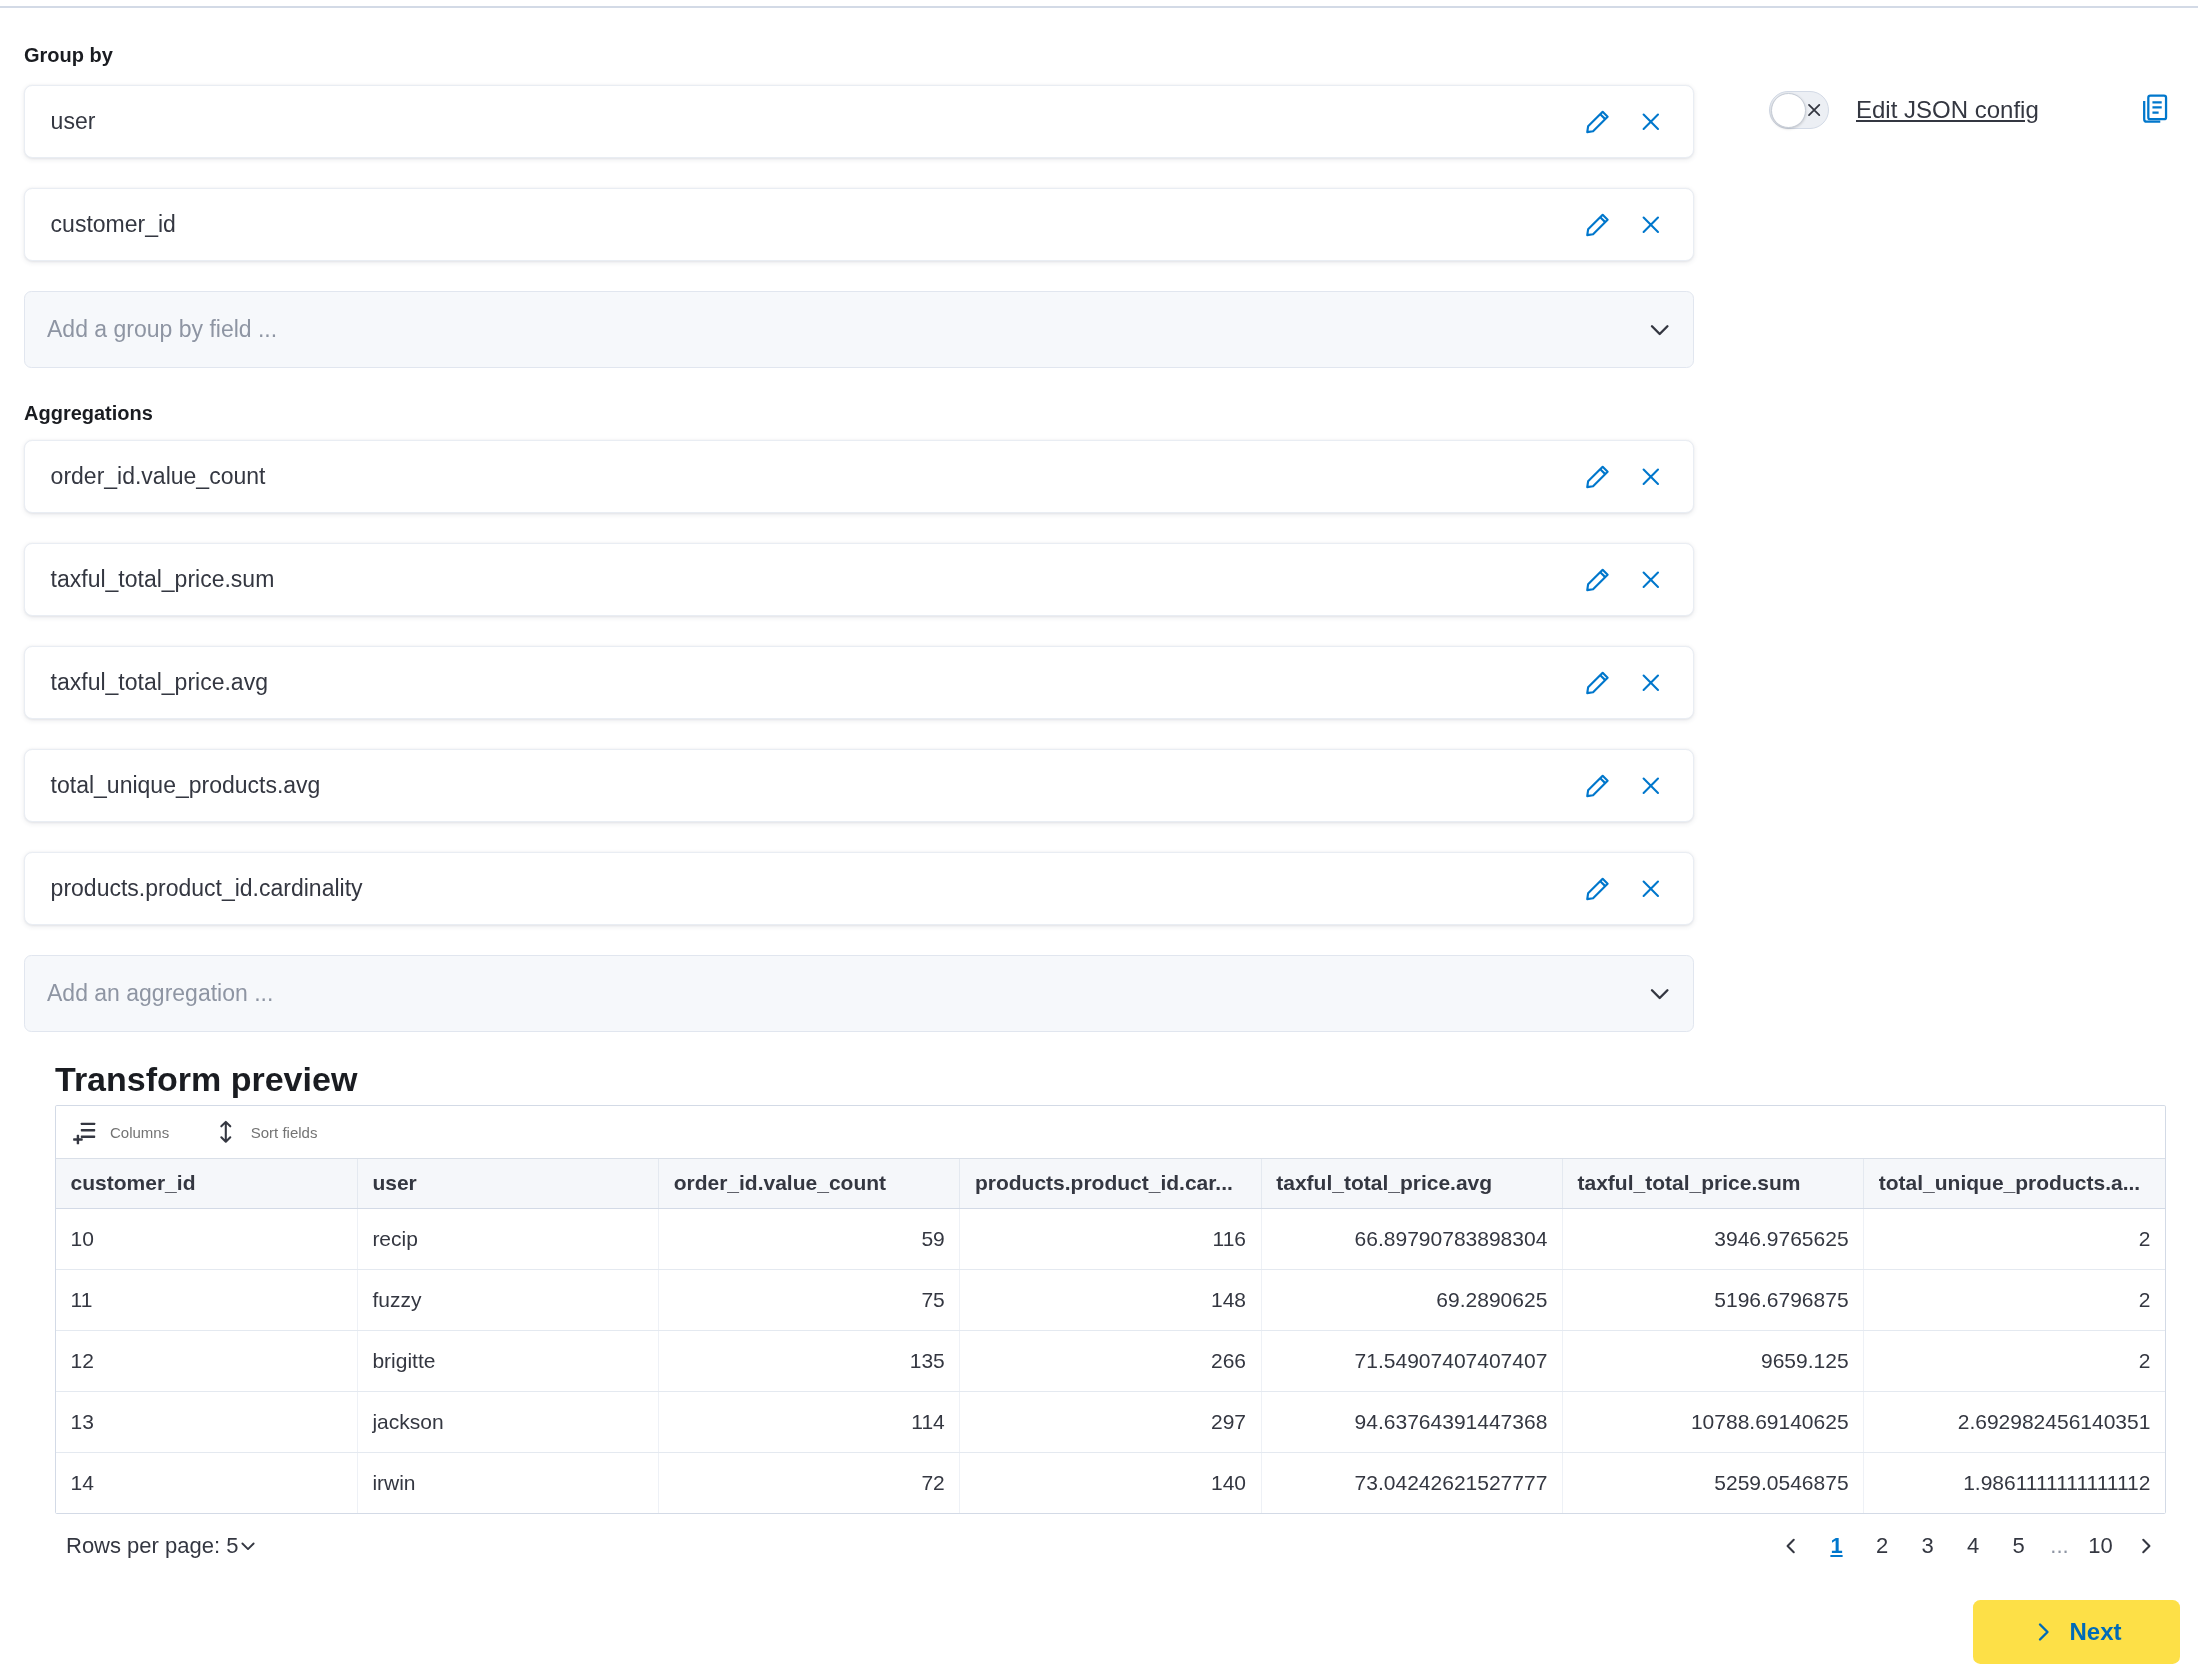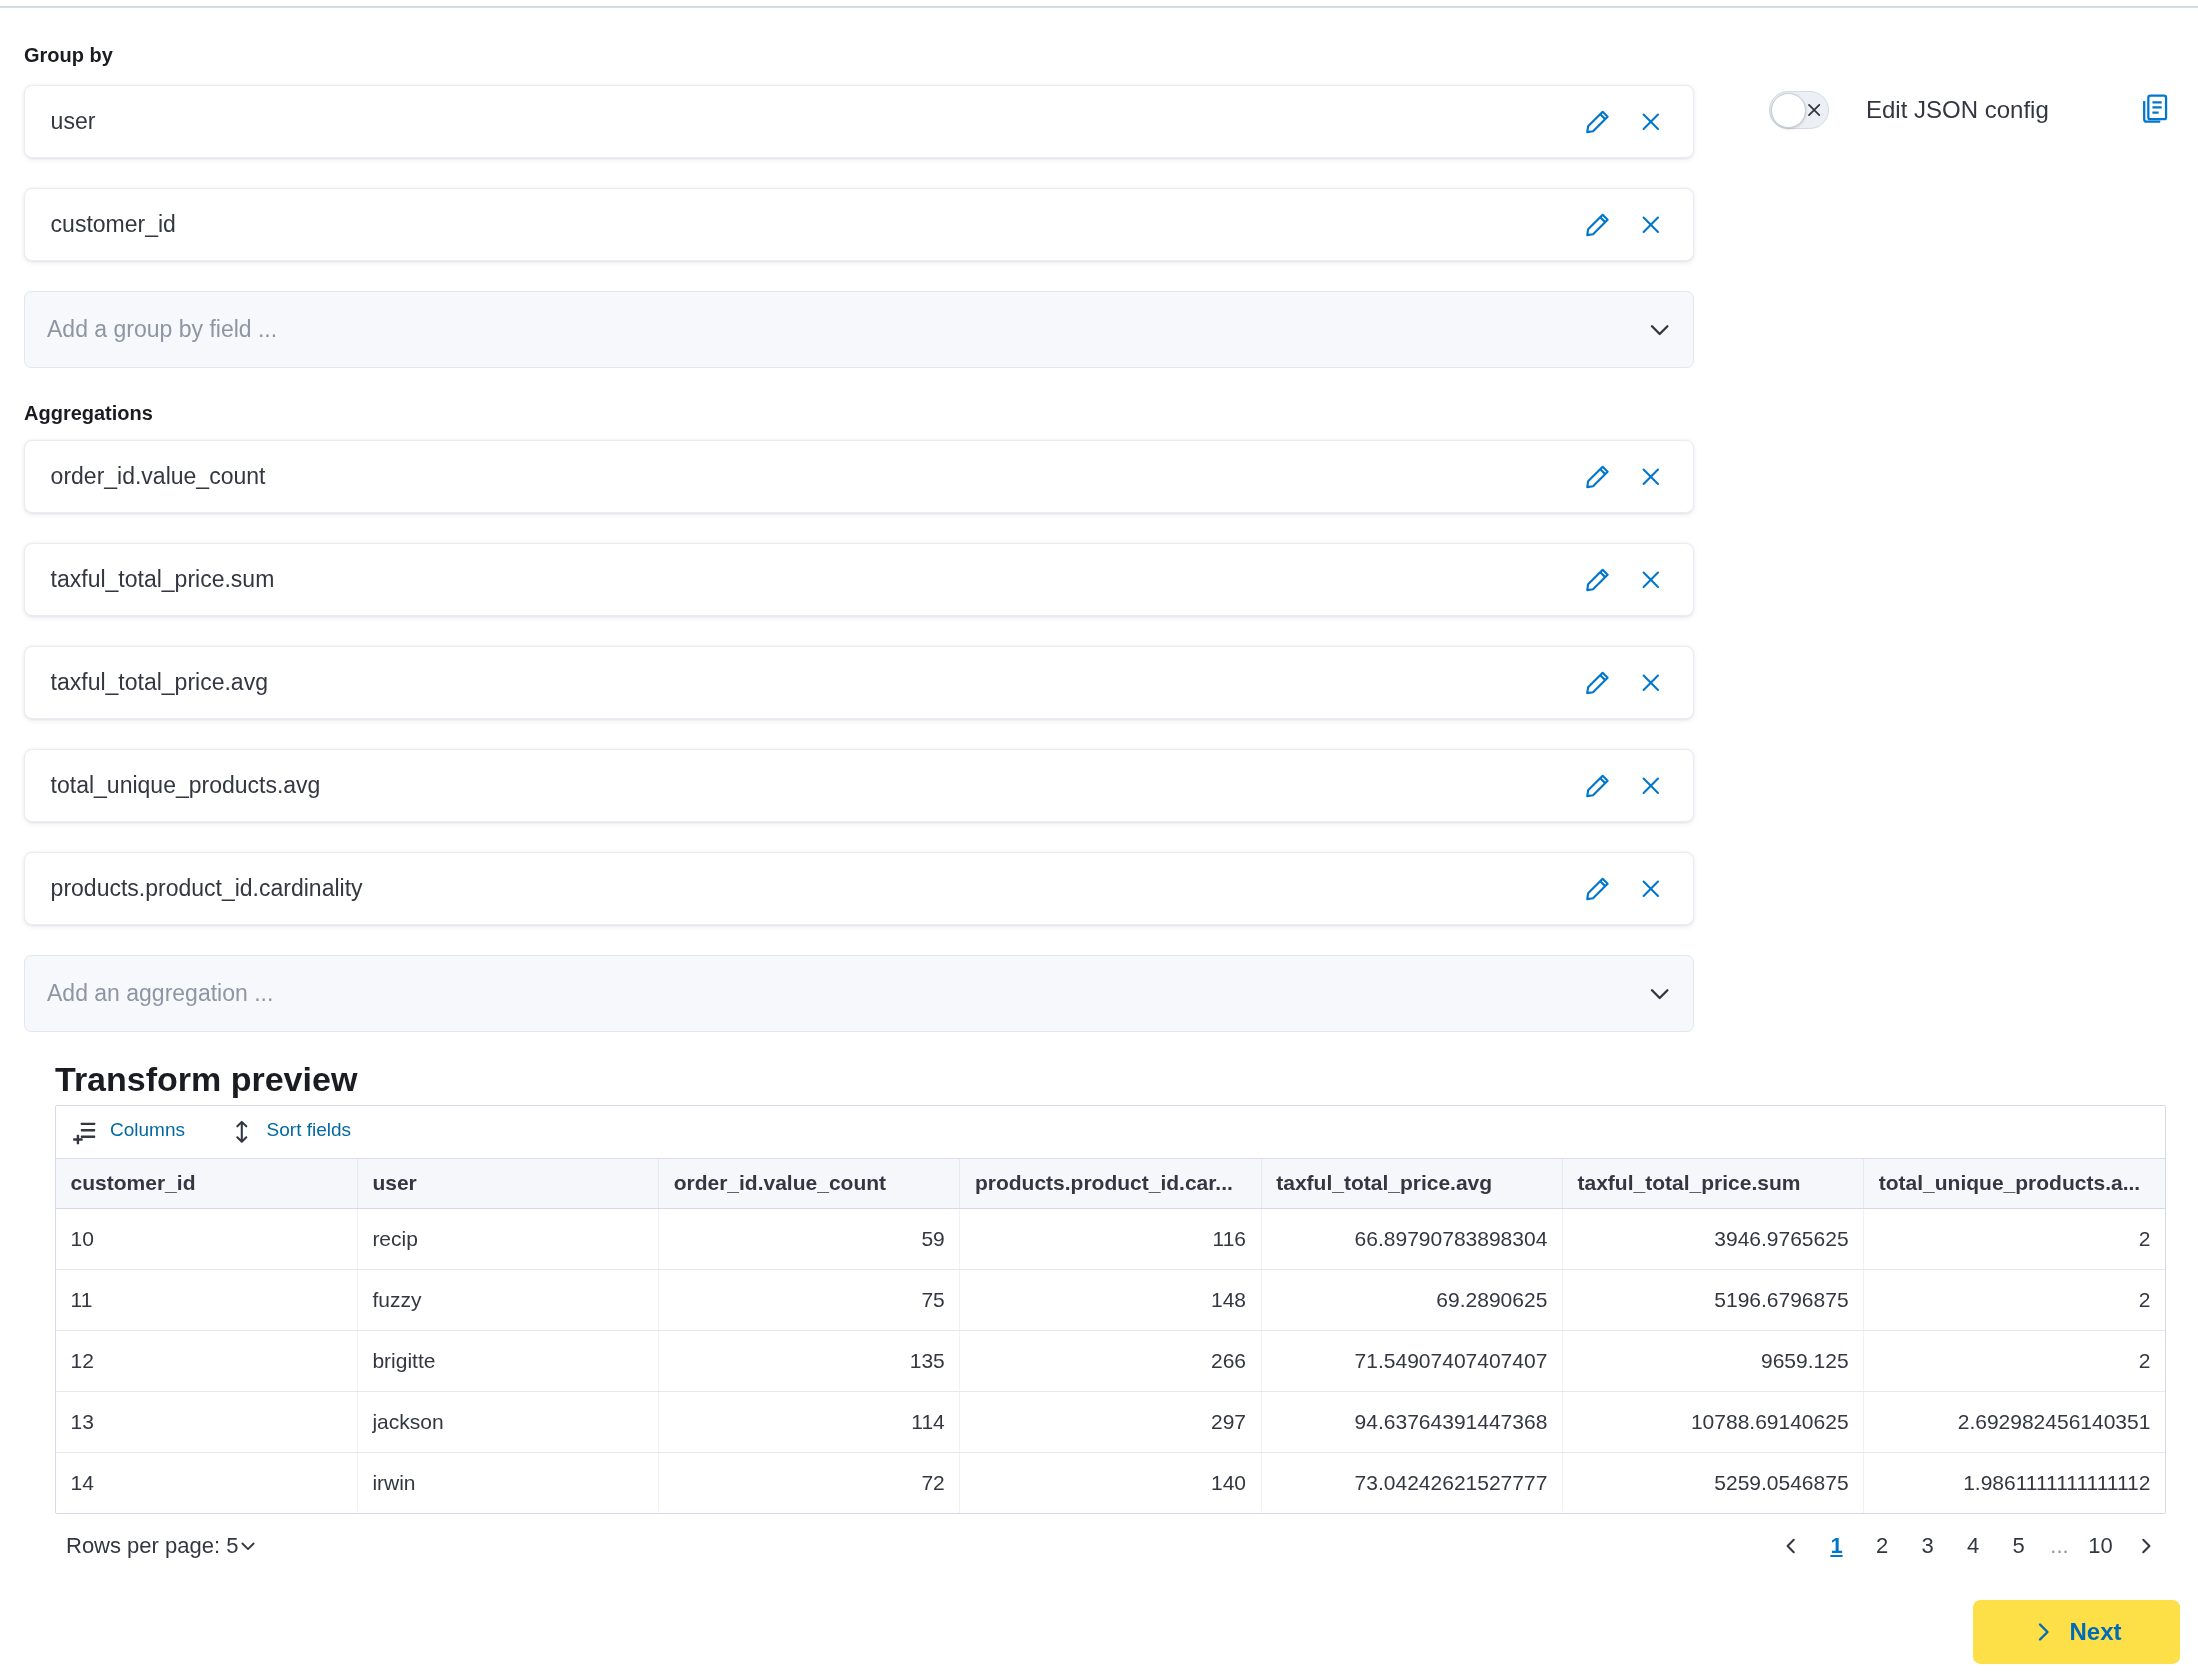--- a/index.html
+++ b/index.html
@@ -64,43 +64,43 @@
   }
   .switch-thumb {
     position: absolute; left: 0.9px; top: 0.9px; width: 35px; height: 35px;
     border-radius: 50%; background: #ffffff; border: 0.9px solid #c6ccd6;
     box-shadow: 0 0.9px 2.7px rgba(0,0,0,0.18);
   }
   .switch-x {
     position: absolute; right: 4.6px; top: 50%; transform: translateY(-50%);
     color: #343741; display: flex;
   }
-  .json-label { margin-left: 37px; font-size: 24px; color: #343741; }
+  .json-label { margin-left: 27px; font-size: 24px; color: #343741; text-decoration: underline; }
   .copy-btn {
     background: none; border: none; padding: 0; cursor: pointer;
     color: #0077cc; margin-left: auto; display: flex; align-items: center;
   }
 
   .preview-title {
     margin: 31px 0 9.1px 55px;
     font-size: 34px; font-weight: 700; color: #1a1c21; line-height: 33px;
   }
 
   .grid {
     margin-left: 55px; width: 2111px;
     border: 0.9px solid #d3dae6; border-radius: 1.8px;
     background: #fff;
   }
   .grid-toolbar {
     height: 53px; display: flex; align-items: center; gap: 44px;
     padding: 0 16.4px; border-bottom: 0.9px solid #d9dfe8;
   }
   .toolbar-btn {
-    display: flex; gap: 12px;
-    font-size: 19px; color: #0369a1; background: none; border: none;
+    display: flex; align-items: center; gap: 12px;
+    font-size: 15px; color: #737373; background: none; border: none;
     font-family: inherit; cursor: pointer; padding: 0;
   }
   .toolbar-btn .t-icon { color: #343741; display: flex; }
 
   table.preview-table {
     width: 100%; border-collapse: collapse; table-layout: fixed;
     font-size: 21px; color: #343741;
   }
   .preview-table th {
     background: #f5f7fa; font-weight: 700; text-align: left;

